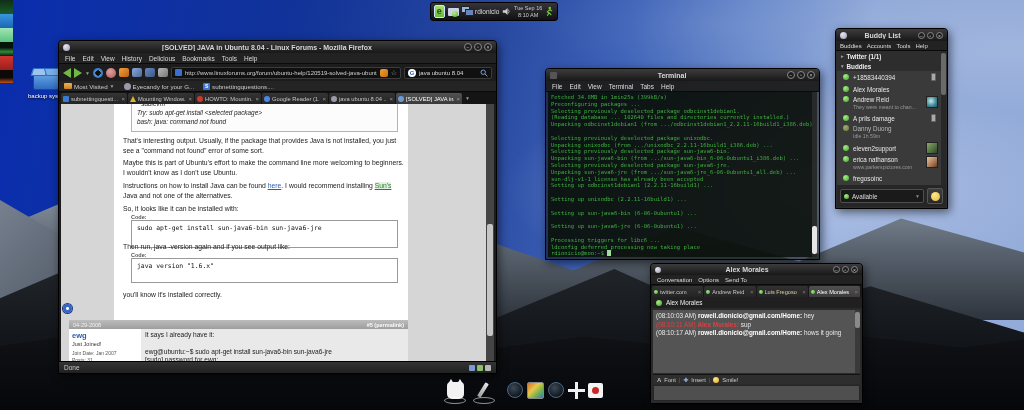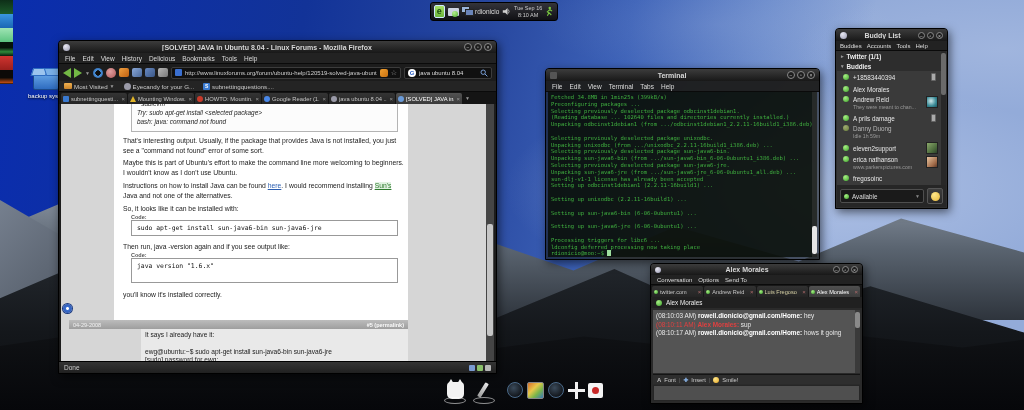--- a/index.html
+++ b/index.html
@@ -377,31 +377,37 @@
       <div class="pquote">
         <div>* sablevm</div>
         <div>Try: sudo apt-get install &lt;selected package&gt;</div>
         <div>bash: java: command not found</div>
       </div>
       <div class="ppar" style="top:32px;">That's interesting output. Usually, if the package that provides Java is not installed, you just see a "command not found" error of some sort.</div>
       <div class="ppar" style="top:54px;">Maybe this is part of Ubuntu's effort to make the command line more welcoming to beginners. I wouldn't know as I don't use Ubuntu.</div>
       <div class="ppar" style="top:77px;"><span>Instructions on how to install Java can be found </span><span class="lnk1">here</span><span>. I would recommend installing </span><span class="lnk2">Sun's</span><span> Java and not one of the alternatives.</span></div>
       <div class="ppar" style="top:100px;">So, it looks like it can be installed with:</div>
       <div class="clabel" style="top:110px;">Code:</div>
-      <div class="cbox" style="top:116px;height:16px;">sudo apt-get install sun-java6-bin sun-java6-jre</div>
+      <div class="cbox" style="top:116px;height:28px;">sudo apt-get install sun-java6-bin sun-java6-jre</div>
       <div class="ppar" style="top:138px;">Then run, java -version again and if you see output like:</div>
       <div class="clabel" style="top:148px;">Code:</div>
       <div class="cbox" style="top:154px;height:25px;">
         <div>java version "1.6.x"</div>
       </div>
       <div class="ppar" style="top:186px;">you'll know it's installed correctly.</div>
       <div class="gear"></div>
       <div class="psep">
         <span>04-29-2008</span>
         <b>#5 (permalink)</b>
+      </div>
+      <div class="ucol">
+        <div class="uname">ewg</div>
+        <div class="utitle">Just Joined!</div>
+        <div class="umeta">Join Date: Jan 2007</div>
+        <div class="umeta" style="margin-top:1px;">Posts: 31</div>
       </div>
       <div class="mcol">
         <div>It says I already have it:</div>
         <div style="height:8px;"></div>
         <div>ewg@ubuntu:~$ sudo apt-get install sun-java6-bin sun-java6-jre</div>
         <div>[sudo] password for ewg:</div>
 
       </div>
     </div>
     <div class="ff-scroll">

